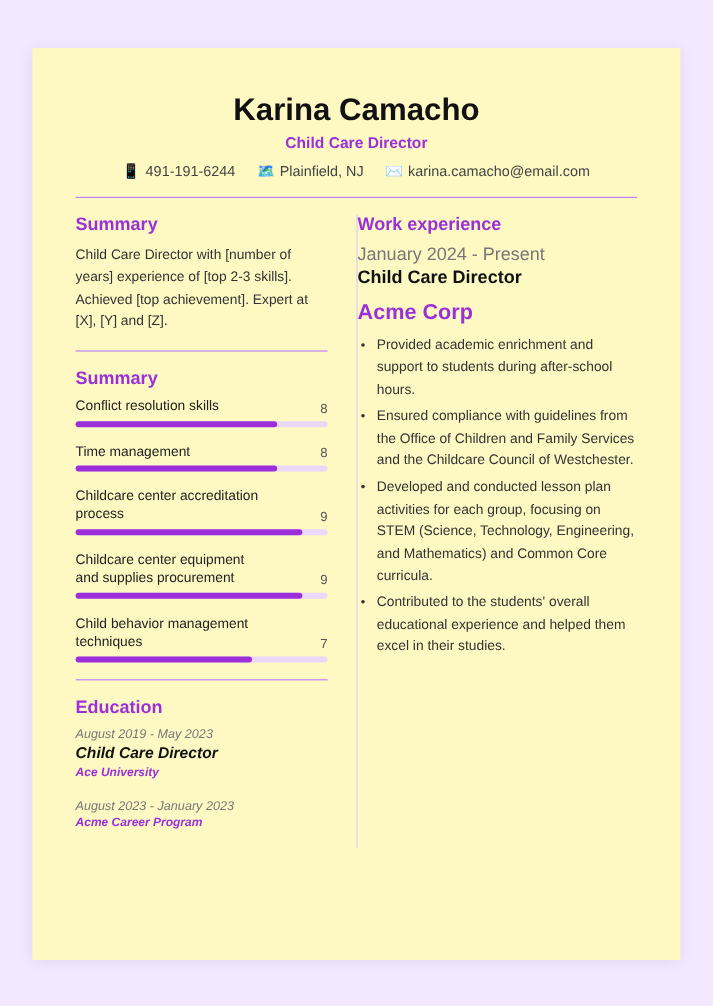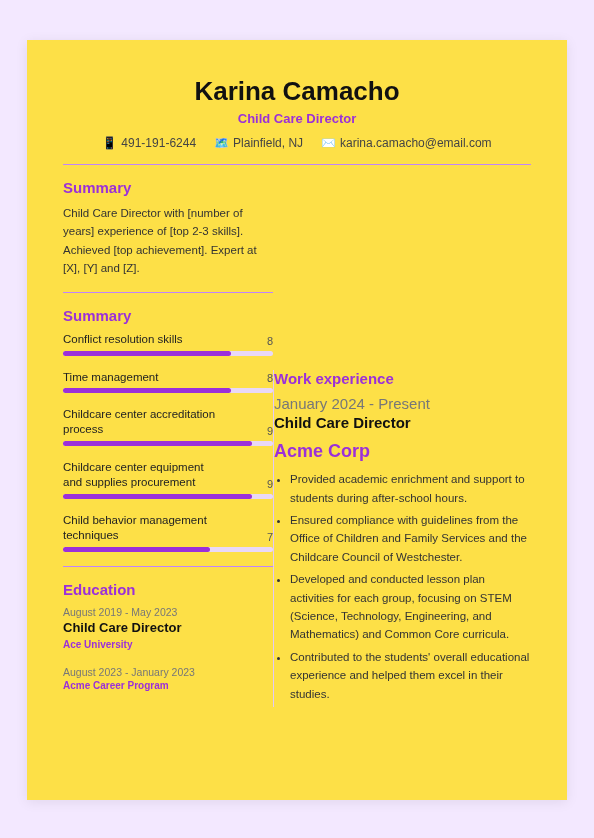--- a/index.html
+++ b/index.html
@@ -6,21 +6,21 @@
     body {
       background: #f3e8ff;
       font-family: Arial, sans-serif;
       min-height: 838px;
       display: flex;
       justify-content: center;
       align-items: flex-start;
       padding: 40px 20px;
     }
     .resume-container {
-      background: #fde047;
+      background: #fef9c3;
       width: 540px;
       min-height: 760px;
       padding: 36px 36px 36px 36px;
       box-shadow: 0 2px 12px rgba(0,0,0,0.08);
     }
     
     .header {
       text-align: center;
       margin-bottom: 14px;
     }
@@ -49,21 +49,21 @@
       gap: 4px;
     }
     .divider {
       border: none;
       border-top: 1.5px solid #c084fc;
       margin: 14px 0;
     }
     
     .body-columns {
       display: flex;
-      align-items: flex-end;
+      gap: 24px;
     }
     .col-left {
       width: 210px;
       flex-shrink: 0;
     }
     .col-right {
       flex: 1;
       border-left: 1.5px solid #e2c9f7;
     }
     
@@ -107,20 +107,21 @@
       width: 100%;
     }
     .skill-bar-fill {
       background: #9b30d9;
       height: 5px;
       border-radius: 3px;
     }
     
     .edu-item {
       margin-bottom: 16px;
+      font-style: italic;
     }
     .edu-date {
       font-size: 10.5px;
       color: #777;
       margin-bottom: 2px;
     }
     .edu-degree {
       font-size: 13px;
       font-weight: bold;
       color: #111;

